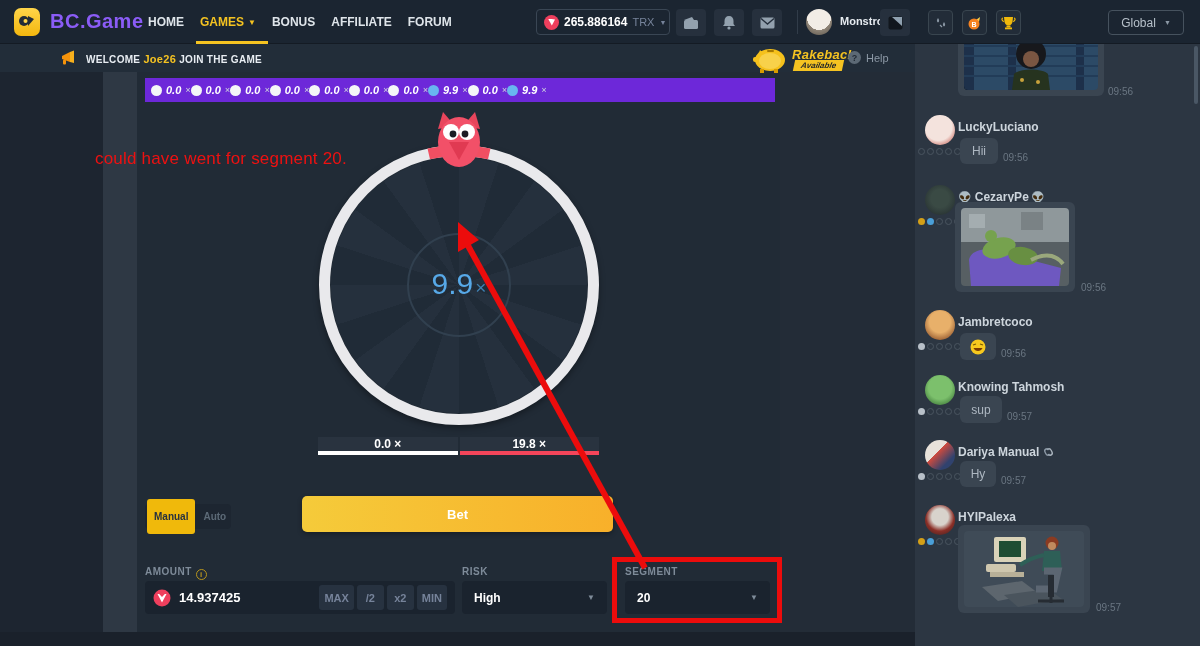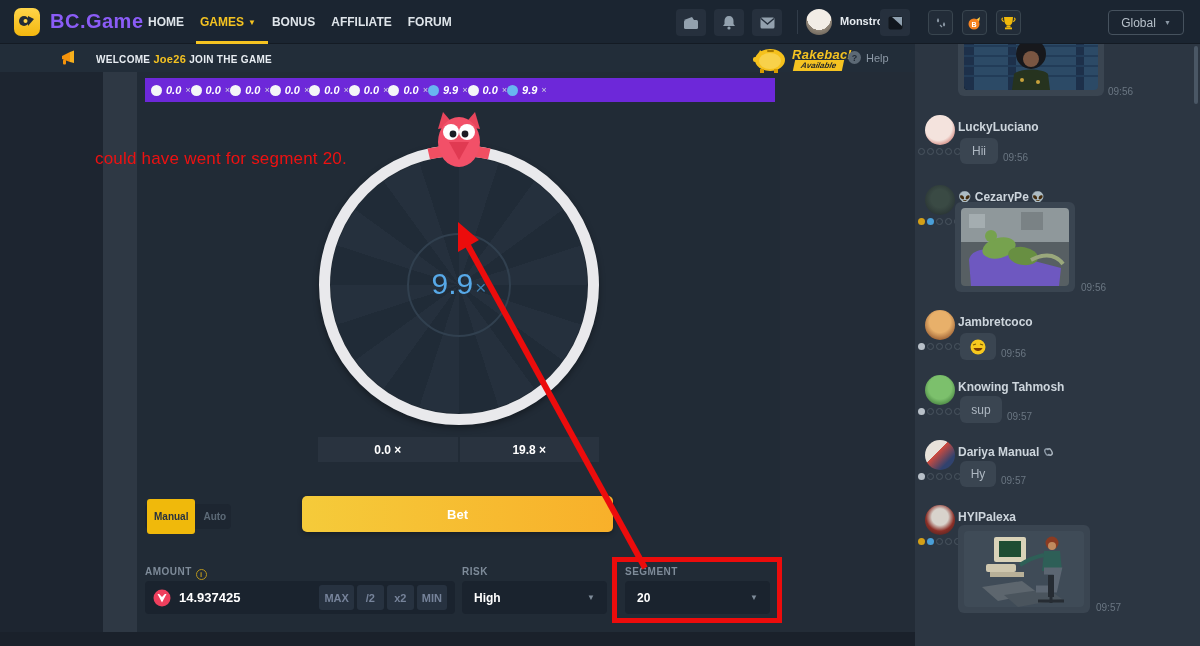--- a/index.html
+++ b/index.html
@@ -46,21 +46,21 @@
   .chat-hdr-btn { position:absolute; top:10px; width:25px; height:25px; border:1px solid #39454f;
     border-radius:4px; display:flex; align-items:center; justify-content:center; background:#222c38; }
   .global-select { position:absolute; left:1108px; top:10px; width:76px; height:25px;
     border:1px solid #46525e; border-radius:4px; display:flex; align-items:center;
     justify-content:center; gap:8px; font-size:12px; color:#b7c1ca; }
   .global-caret { font-size:7px; color:#8b98a5; }
 
   
   #ann-bar { position:absolute; left:0; top:44px; width:915px; height:28px; background:#222d39; z-index:5; }
   .mega { position:absolute; left:60px; top:6px; }
-  .ann-text { position:absolute; left:96px; top:9px; font-size:10px; font-weight:bold; color:#e8edf2;
+  .ann-text { position:absolute; left:86px; top:9px; font-size:10px; font-weight:bold; color:#e8edf2;
     letter-spacing:.3px; }
   .ann-name { color:#f5c321; font-size:11px; }
   .rakeback-wrap { position:absolute; left:748px; top:0; height:28px; }
   .rb-title { position:absolute; left:44px; top:3px; font-size:13px; font-weight:bold;
     font-style:italic; color:#f5c321; letter-spacing:.3px; }
   .rb-badge { position:absolute; left:46px; top:16px; background:#f5c321; color:#23272b;
     font-size:8px; font-weight:bold; font-style:italic; padding:1px 7px; transform:skewX(-12deg); }
   .help-wrap { position:absolute; left:848px; top:7px; display:flex; gap:5px; align-items:center; }
   .help-q { width:13px; height:13px; border-radius:50%; background:#5c6975; color:#232c37;
     font-size:9px; font-weight:bold; display:flex; align-items:center; justify-content:center; }
@@ -91,21 +91,21 @@
     border:2px solid #31404f; display:flex; align-items:baseline; justify-content:center; padding-top:32px; }
   .center-val { font-size:30px; color:#57a9e8; }
   .center-x { font-size:19px; color:#3e7fb0; margin-left:2px; }
   #owl { position:absolute; left:431px; top:110px; z-index:3; }
 
   
   #results { position:absolute; left:318px; top:437px; width:281px; display:flex; gap:2px; }
   .result-btn { flex:1; background:#29333f; height:25px; display:flex; align-items:center;
     justify-content:center; font-size:12px; font-weight:bold; color:#fff; }
   .result-bar { height:4px; }
-  .result-col { flex:1; display:flex; flex-direction:row;justify-content:flex-end; }
+  .result-col { flex:1; display:flex; flex-direction:column;justify-content:flex-end; }
   .bar-white { background:#ffffff; }
   .bar-red { background:#f4455a; }
 
   
   #mode-toggle { position:absolute; left:145px; top:504px; width:86px; height:25px; background:#1d2631;
     border-radius:4px; display:flex; align-items:center; padding:2px; gap:2px; }
   .mode-manual { background:#f0b90b; color:#273240; font-size:10px; font-weight:bold;
     padding:12px 7px; border-radius:3px; }
   .mode-auto { color:#5c6a77; font-size:10px; font-weight:bold; padding:4px 6px; }
   #bet-btn { position:absolute; left:302px; top:496px; width:311px; height:36px; border-radius:5px;
@@ -190,20 +190,26 @@
     <div class="nav-item active">
       <span>GAMES</span>
       <span class="nav-caret">▼</span>
       <span class="nav-underline"></span>
     </div>
     <div class="nav-item">BONUS</div>
     <div class="nav-item">AFFILIATE</div>
     <div class="nav-item">FORUM</div>
   </div>
 
+  <div class="balance-pill">
+    <span class="coin"></span>
+    <span class="balance-val">265.886164</span>
+    <span class="balance-cur">TRX</span>
+    <span class="balance-caret">▼</span>
+  </div>
 
   <div class="hdr-btn" style="left:676px;">
     <svg width="16" height="14" viewBox="0 0 16 14">
       <path d="M1 4 L9 1 L11 4 Z" fill="#93a1ae"></path>
       <rect x="1" y="4" width="14" height="9" rx="1.5" fill="#93a1ae"></rect>
     </svg>
   </div>
   <div class="hdr-btn" style="left:714px;">
     <svg width="14" height="15" viewBox="0 0 14 15">
       <path d="M7 1 C4 1 2.5 3 2.5 6 L2.5 9 L1 11 L13 11 L11.5 9 L11.5 6 C11.5 3 10 1 7 1 Z" fill="#93a1ae"></path>

